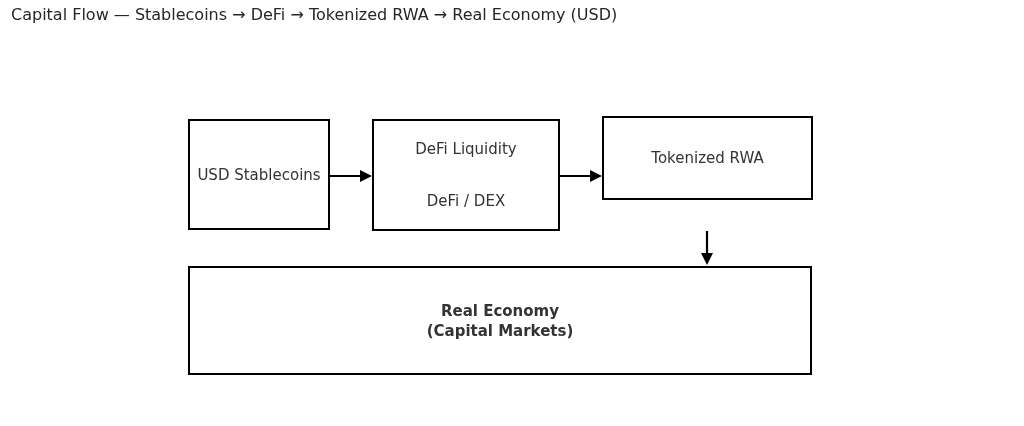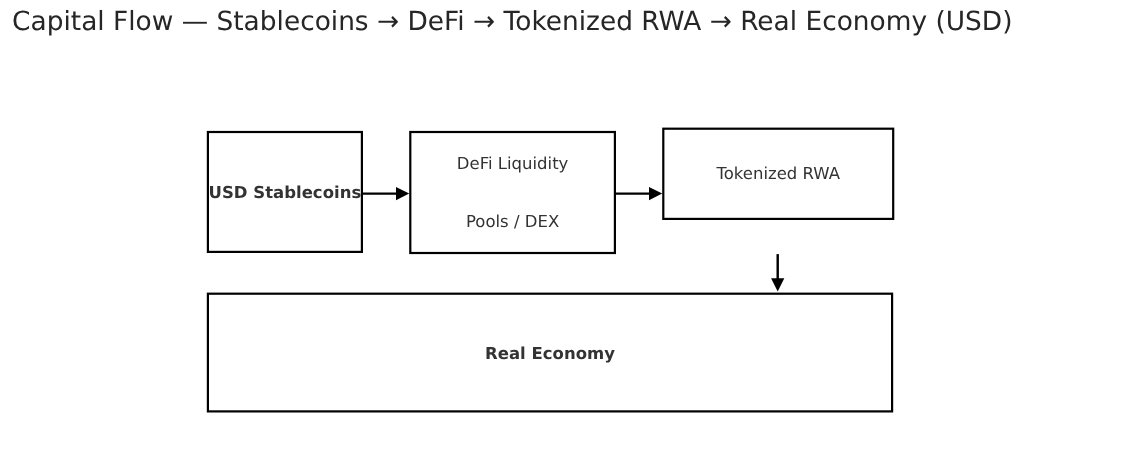--- a/index.html
+++ b/index.html
@@ -11,42 +11,42 @@
     height: 426px;
     background: #ffffff;
     position: relative;
     overflow: hidden;
     font-family: "DejaVu Sans", "Liberation Sans", sans-serif;
   }
   .title {
     position: absolute;
     left: 11px;
     top: 5px;
-    font-size: 24px;
+    font-size: 16px;
     color: #262626;
     white-space: nowrap;
   }
   .node {
     position: absolute;
     box-sizing: border-box;
     border: 2px solid #000000;
     background: #ffffff;
     display: flex;
     flex-direction: column;
     align-items: center;
     justify-content: center;
     text-align: center;
     font-size: 15px;
     line-height: 20px;
     color: #333333;
   }
   .node div {
     white-space: nowrap;
   }
-  #node-stablecoins { left: 188px; top: 119px; width: 142px; height: 111px; font-weight: bold; }
+  #node-stablecoins { left: 188px; top: 119px; width: 142px; height: 111px; }
   #node-defi        { left: 372px; top: 119px; width: 188px; height: 112px; gap: 32px; }
   #node-rwa         { left: 602px; top: 116px; width: 211px; height: 84px; }
   #node-economy     { left: 188px; top: 266px; width: 624px; height: 109px; font-weight: bold; }
   svg.arrows {
     position: absolute;
     left: 0;
     top: 0;
     width: 1024px;
     height: 426px;
     pointer-events: none;
@@ -56,29 +56,30 @@
 <body>
 
 <div class="title">Capital Flow — Stablecoins → DeFi → Tokenized RWA → Real Economy (USD)</div>
 
 <div class="node" id="node-stablecoins">
   <div>USD Stablecoins</div>
 </div>
 
 <div class="node" id="node-defi">
   <div>DeFi Liquidity</div>
-  <div>Pools / DEX</div>
+  <div>DeFi / DEX</div>
 </div>
 
 <div class="node" id="node-rwa">
   <div>Tokenized RWA</div>
 </div>
 
 <div class="node" id="node-economy">
   <div>Real Economy</div>
+  <div>(Capital Markets)</div>
 </div>
 
 <svg class="arrows" viewBox="0 0 1024 426" aria-hidden="true">
   <g>
     <line x1="330" y1="176" x2="363" y2="176" stroke="#000000" stroke-width="2.2"></line>
     <polygon points="372,176 360,170 360,182" fill="#000000"></polygon>
   </g>
   <g>
     <line x1="560" y1="176" x2="593" y2="176" stroke="#000000" stroke-width="2.2"></line>
     <polygon points="602,176 590,170 590,182" fill="#000000"></polygon>

